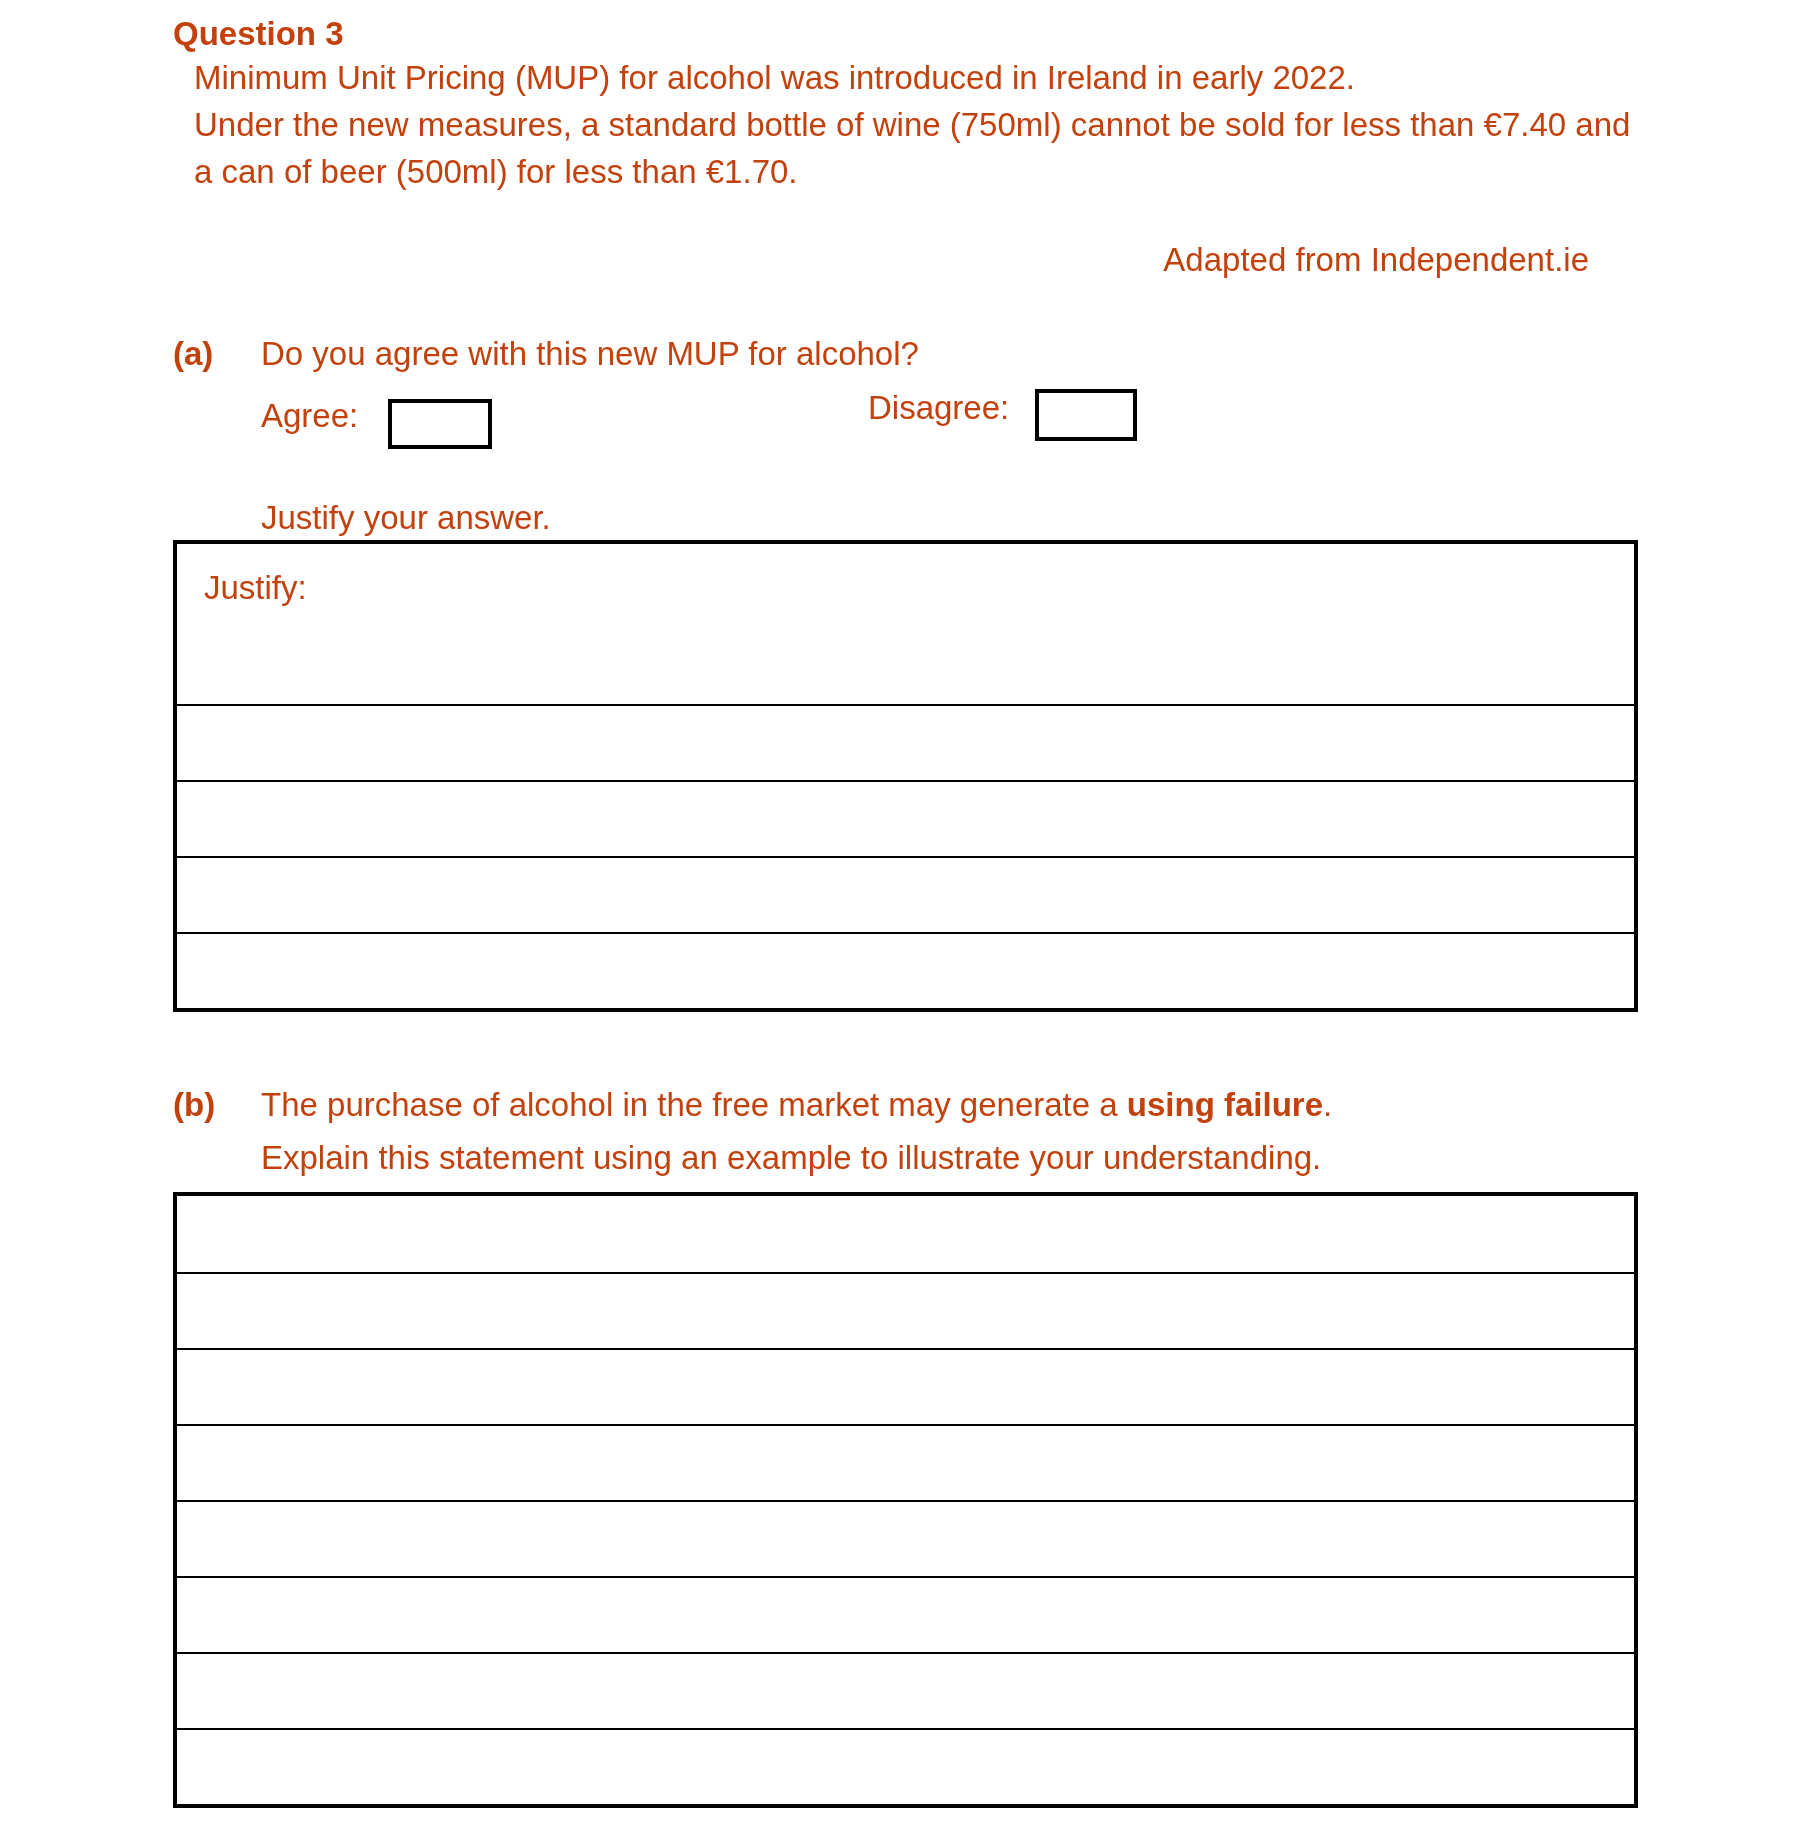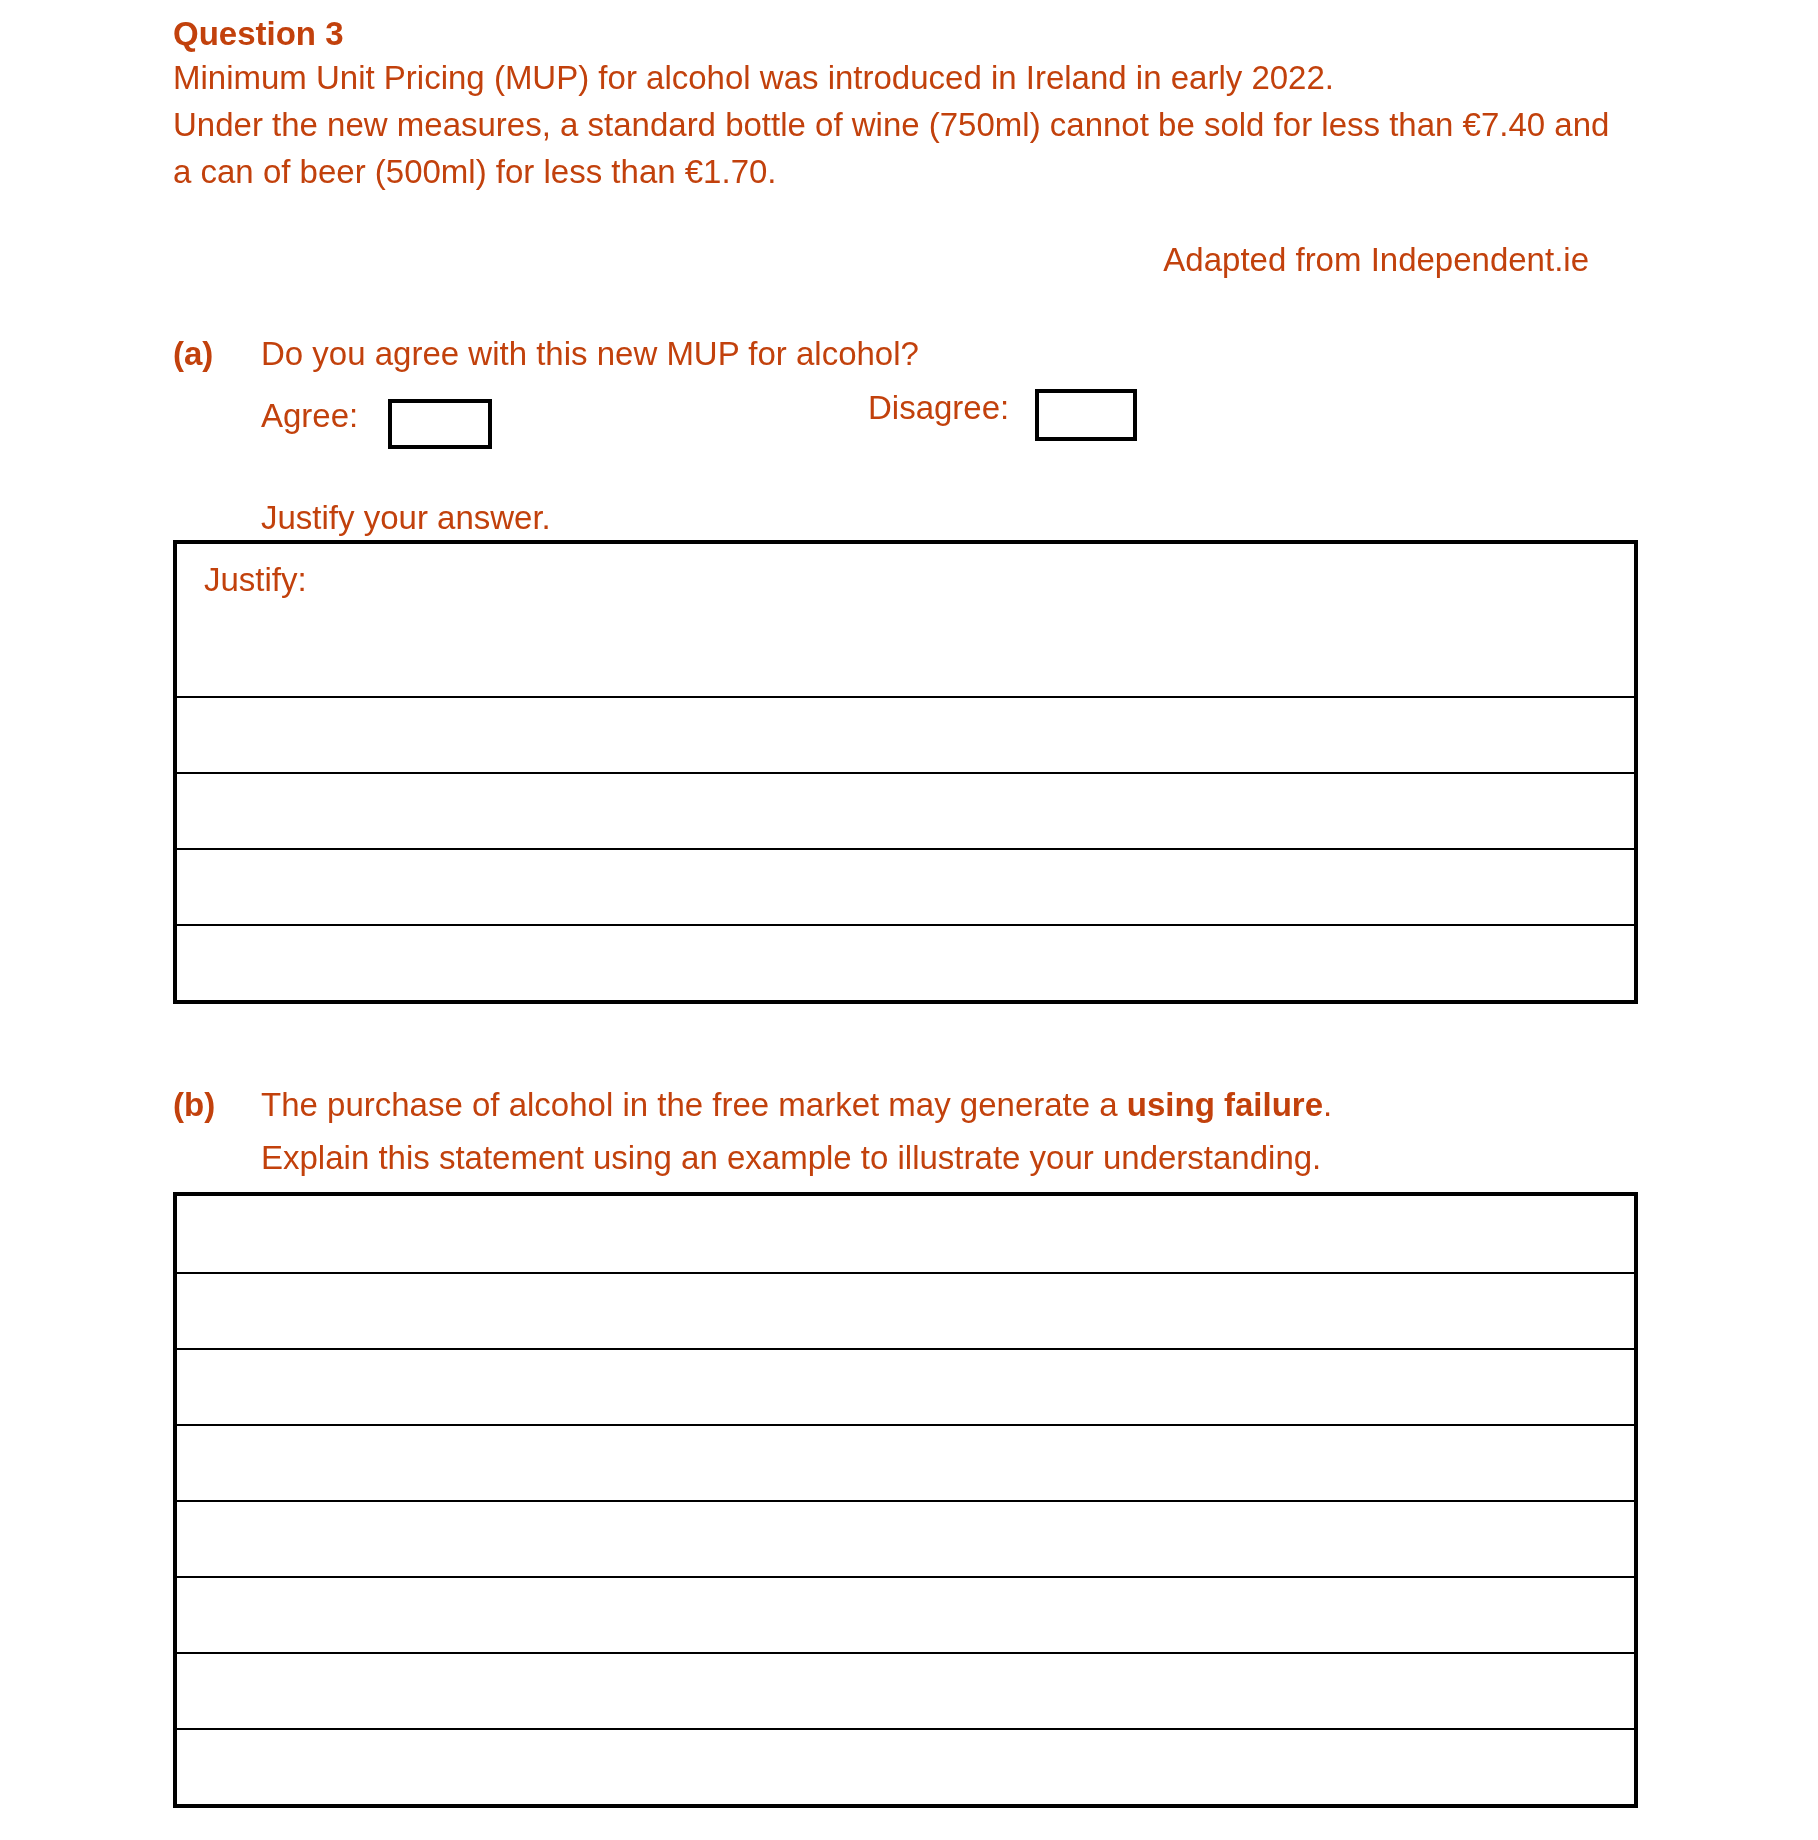--- a/index.html
+++ b/index.html
@@ -14,21 +14,21 @@
     font-size: 33px;
     line-height: 47px;
   }
   .abs { position: absolute; }
   .bold { font-weight: bold; }
   .nowrap { white-space: nowrap; }
 
   .page-title { left: 173px; top: 10px; font-weight: bold; }
 
   .intro { left: 173px; top: 54px; width: 1500px; }
-  .intro-line { white-space: nowrap; }
+  .intro-line { white-space: nowrap; margin-left: 21px; }
 
   .attribution {
     left: 173px; top: 236px;
     width: 1416px;
     text-align: right;
   }
 
   .part-label { font-weight: bold; }
 
   .checkbox {
@@ -48,20 +48,21 @@
   }
   .answer-table .table-row {
     height: 76px;
     border-top: 2px solid #000;
   }
   .answer-table .table-row:first-child { border-top: none; }
   .header-row {
     height: 76px;
     padding: 16px 0 0 27px;
     line-height: 40px;
+    margin-top: 8px;
   }
   .table-a { top: 540px; }
   .table-b { top: 1192px; }
 </style>
 </head>
 <body>
 
 <div class="page">
 
   <div class="abs page-title nowrap">Question 3</div>

